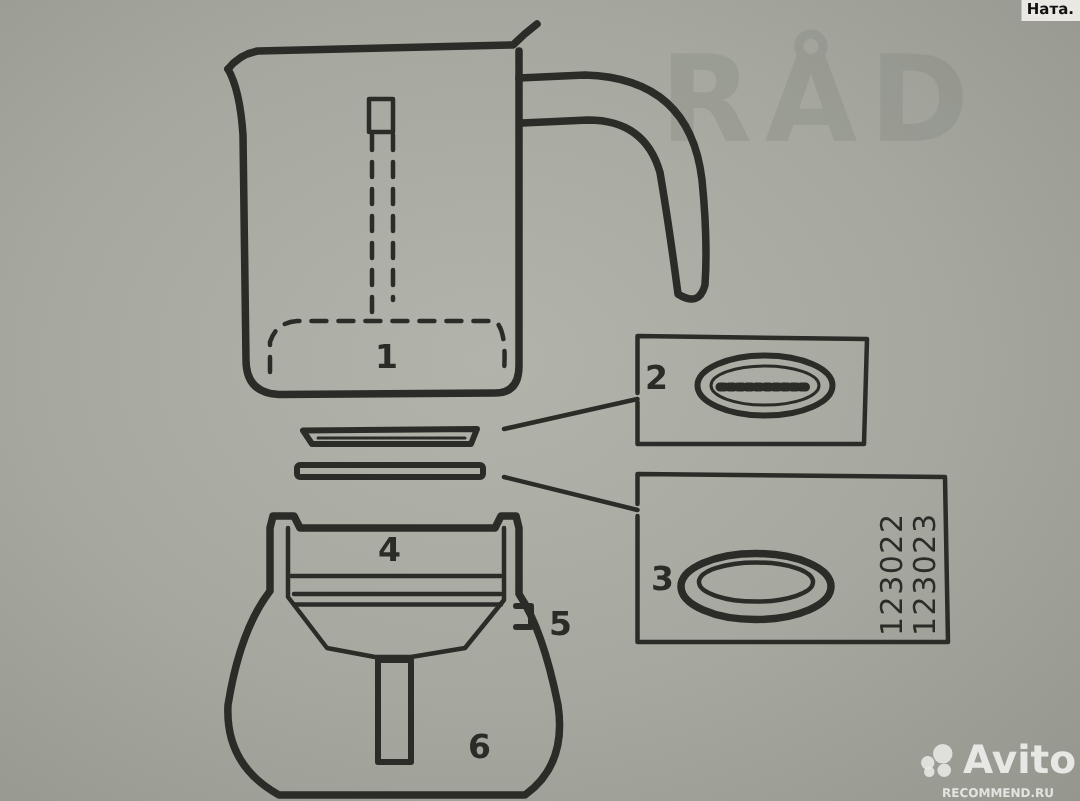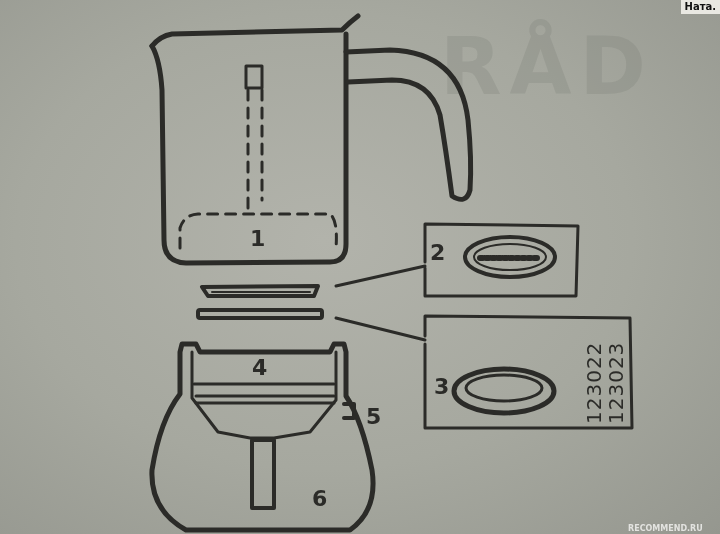--- a/index.html
+++ b/index.html
@@ -100,14 +100,23 @@
   <div class="lbl" style="left:434px;top:376px;">3</div>
   <div class="lbl" style="left:252px;top:357px;">4</div>
   <div class="lbl" style="left:366px;top:406px;">5</div>
   <div class="lbl" style="left:312px;top:488px;">6</div>
 
   <div class="part-no" style="left:582px;top:424px;">123022</div>
   <div class="part-no" style="left:604px;top:424px;">123023</div>
 
   <div class="watermark-top">Ната.</div>
 
+  <div class="avito">
+    <div class="avito-dots">
+      <span style="left:0;top:8px;width:9px;height:9px;"></span>
+      <span style="left:8px;top:0;width:13px;height:13px;"></span>
+      <span style="left:2px;top:15px;width:7px;height:7px;"></span>
+      <span style="left:11px;top:13px;width:9px;height:9px;"></span>
+    </div>
+    <span class="avito-text">Avito</span>
+  </div>
   <div class="irec">RECOMMEND.RU</div>
 </div>
 
 </body></html>

